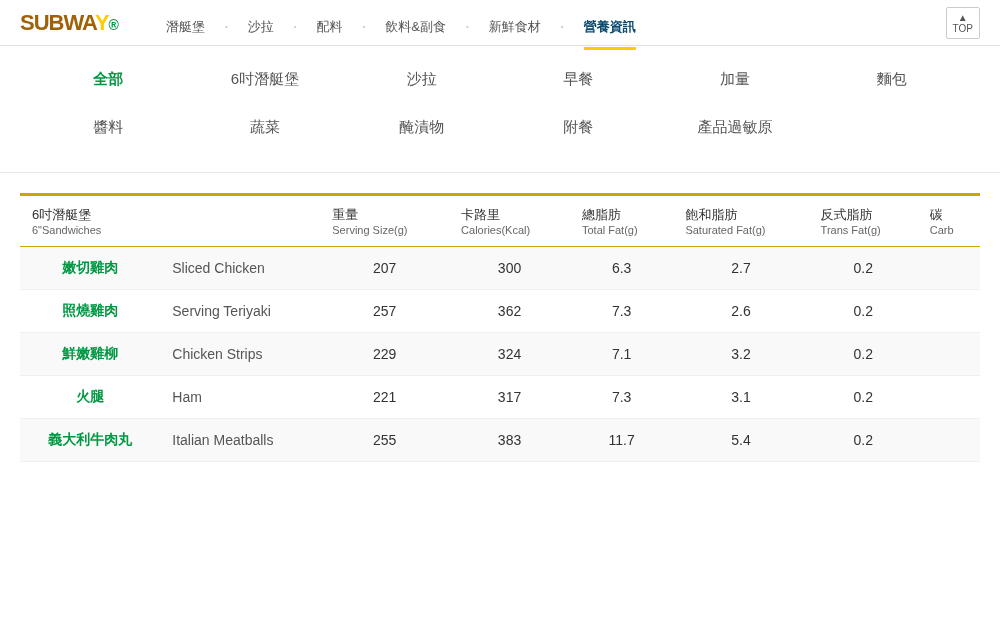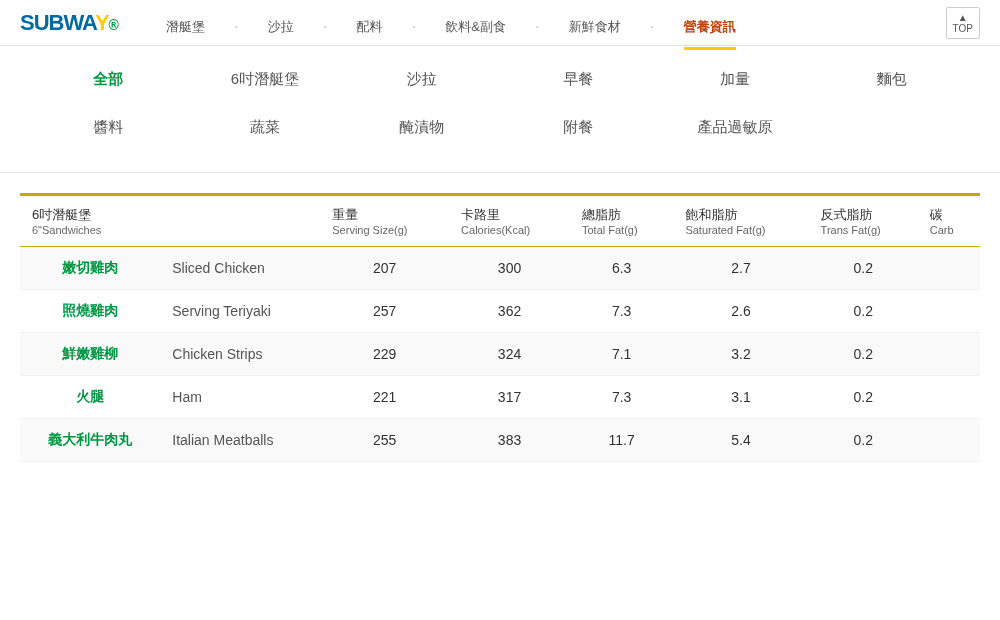--- a/index.html
+++ b/index.html
@@ -19,36 +19,36 @@
       font-weight: bold;
       font-size: 22px;
       color: #009843;
       letter-spacing: -1px;
     }
     .logo span { color: #ffcc00; }
     .nav-items {
       display: flex;
       align-items: center;
       flex: 1;
-      gap: 10px;
+      gap: 0;
       margin-top: 8px;
     }
     .nav-item {
       padding: 0 18px;
       height: 46px;
       display: flex;
       align-items: center;
       cursor: pointer;
       font-size: 13px;
       color: #555;
       position: relative;
       white-space: nowrap;
     }
     .nav-item.active {
-      color: #c2410c;
+      color: #0c4a6e;
       font-weight: bold;
     }
     .nav-item.active::after {
       content: '';
       position: absolute;
       bottom: 0;
       left: 18px;
       right: 18px;
       height: 3px;
       background: #ffcc00;
@@ -148,21 +148,21 @@
     tbody td.name-en {
       color: #555;
       text-align: left;
     }
   </style>
 </head>
 <body>
 
 <nav class="navbar">
   <div class="logo">
-    <span style="color:#0369a1;">SUBWA</span><span style="color:#ffcc00;">Y</span><span style="color:#009843; font-size:14px;">®</span>
+    <span style="color:#a16207;">SUBWA</span><span style="color:#ffcc00;">Y</span><span style="color:#009843; font-size:14px;">®</span>
   </div>
   <div class="nav-items">
     <div class="nav-item">潛艇堡</div>
     <span class="nav-dot">•</span>
     <div class="nav-item">沙拉</div>
     <span class="nav-dot">•</span>
     <div class="nav-item">配料</div>
     <span class="nav-dot">•</span>
     <div class="nav-item">飲料&amp;副食</div>
     <span class="nav-dot">•</span>

